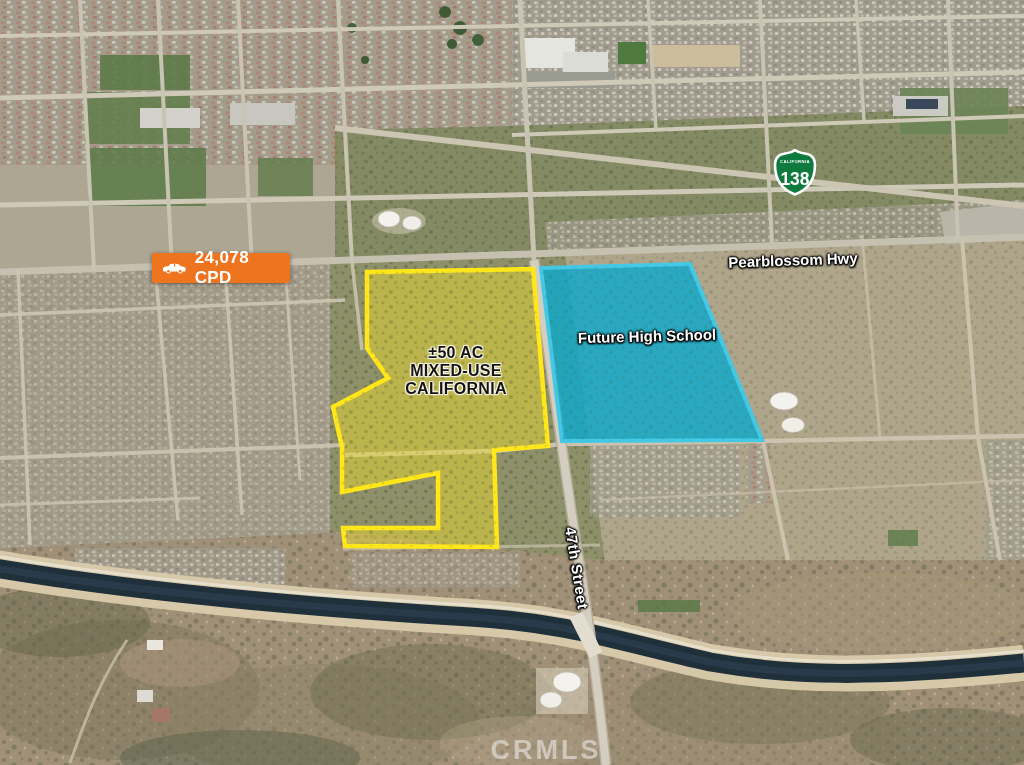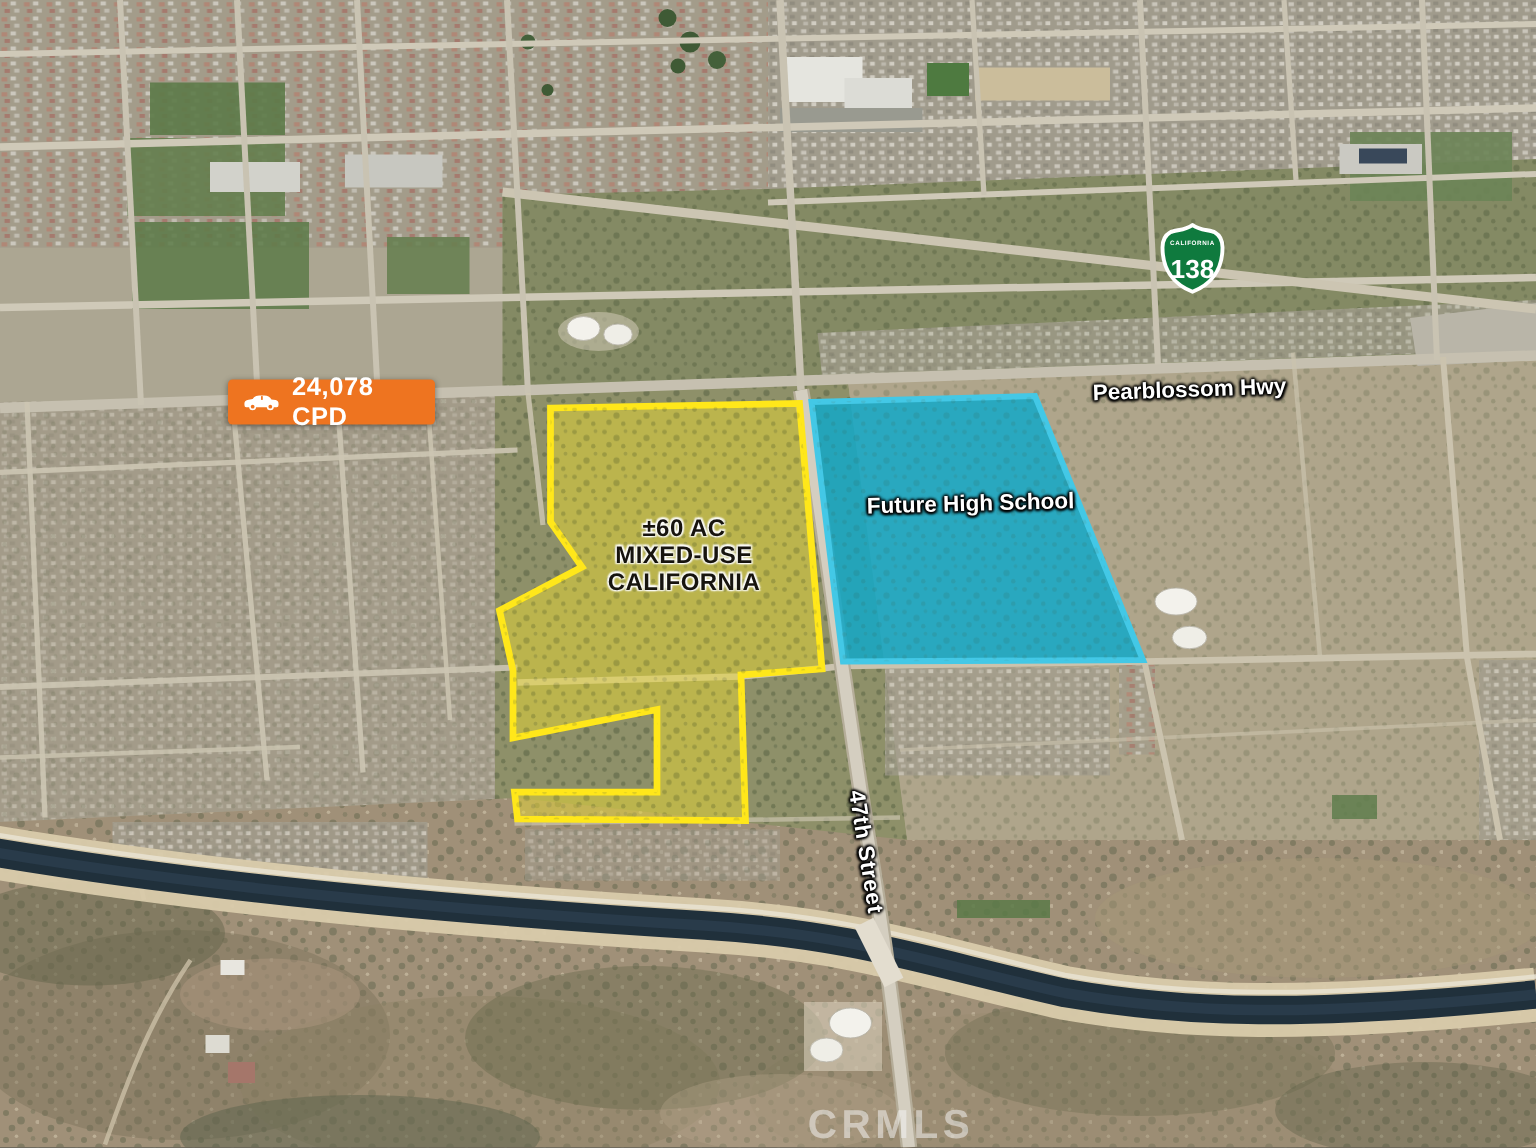--- a/index.html
+++ b/index.html
@@ -26,21 +26,21 @@
   }
   .badge{
     position:absolute;left:152px;top:253px;width:138px;height:30px;
     background:#ee7420;border-radius:3px;
     display:flex;align-items:center;gap:7px;padding-left:9px;box-sizing:border-box;
     box-shadow:0 1px 4px rgba(0,0,0,.45);
   }
   .badge .count{color:#fff;font-weight:bold;font-size:17px;letter-spacing:.4px;}
   .watermark{
     position:absolute;left:546px;top:750px;transform:translate(-50%,-50%);
-    color:rgba(245,245,245,.52);font-size:27px;font-weight:600;letter-spacing:3px;margin-left:48px;
+    color:rgba(245,245,245,.52);font-size:27px;font-weight:600;letter-spacing:3px;
   }
 </style>
 </head>
 <body>
 
 <div class="stage">
 
   <svg class="map" width="1024" height="765" viewBox="0 0 1024 765">
     <defs>
       <pattern id="tract" width="13" height="9" patternUnits="userSpaceOnUse">
@@ -238,21 +238,21 @@
         <circle cx="24.5" cy="12" r="1.6" fill="#ee7420"></circle>
       </svg>
       <span class="count">24,078 CPD</span>
     </div>
 
     <div class="lbl white lbl-pearblossom">Pearblossom Hwy</div>
 
     <div class="lbl white lbl-school">Future High School</div>
 
     <div class="lbl lbl-mixed">
-      <div>±60 AC</div>
+      <div>±50 AC</div>
       <div>MIXED-USE</div>
       <div>CALIFORNIA</div>
     </div>
 
     <div class="lbl white lbl-47th">47th Street</div>
 
     <div class="watermark">CRMLS</div>
   </div>
 </div>
 

